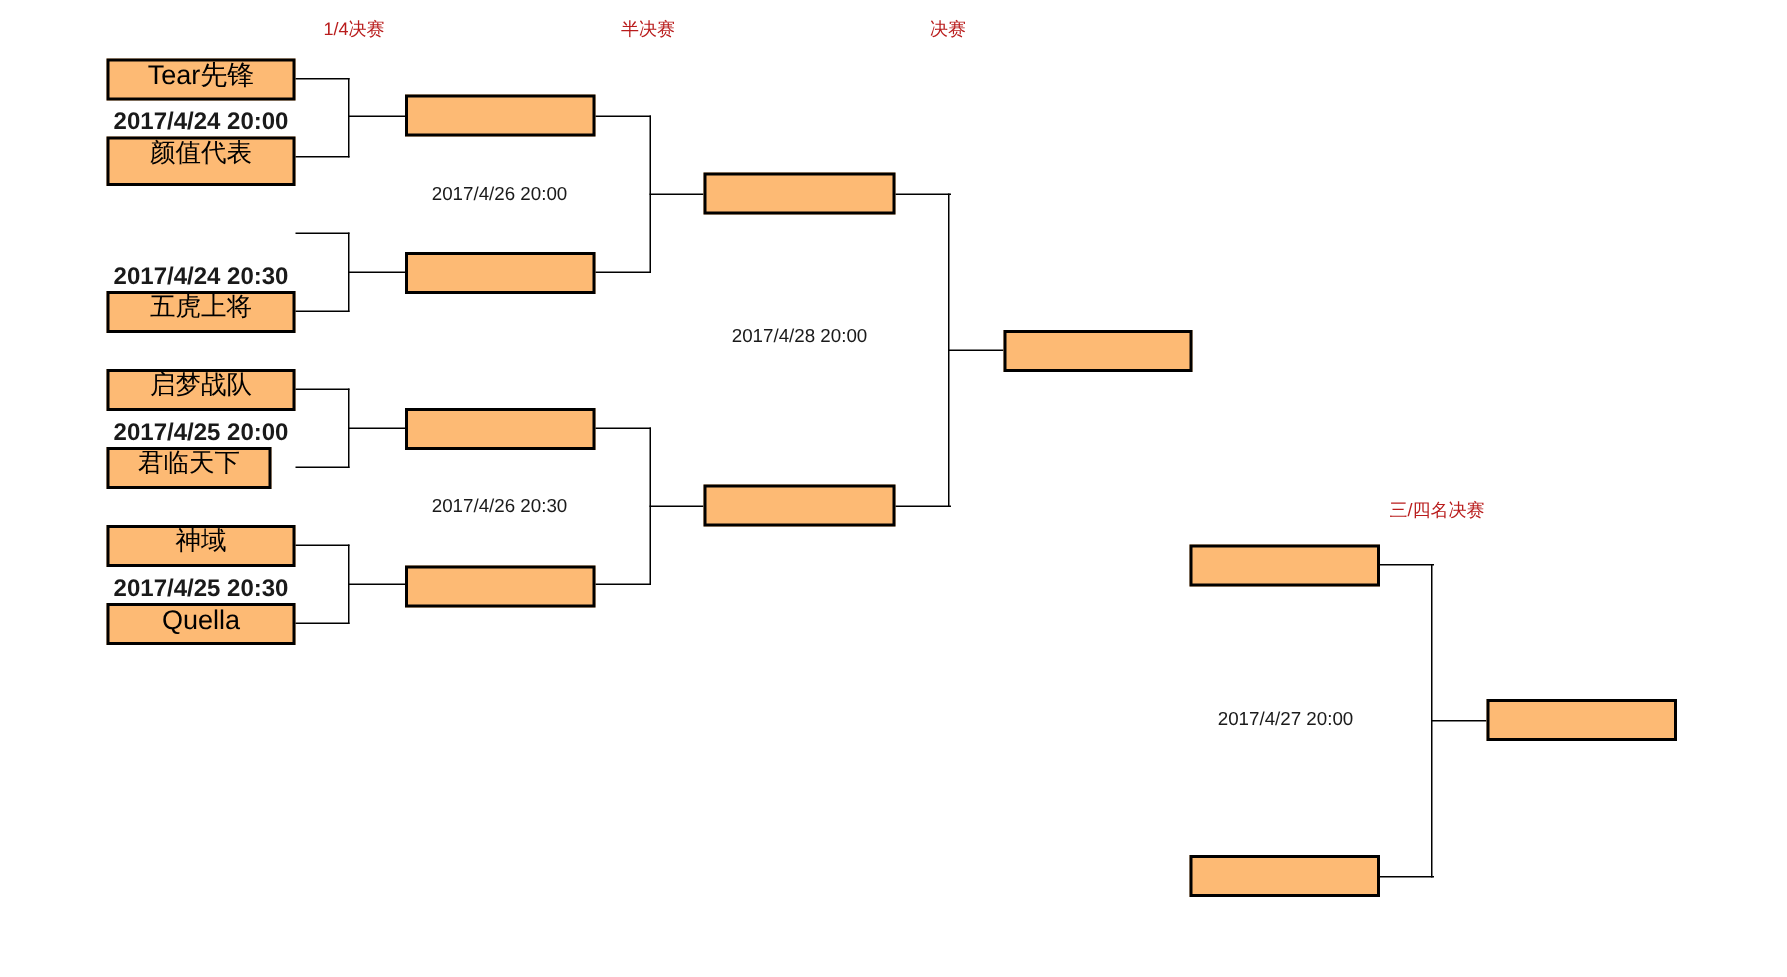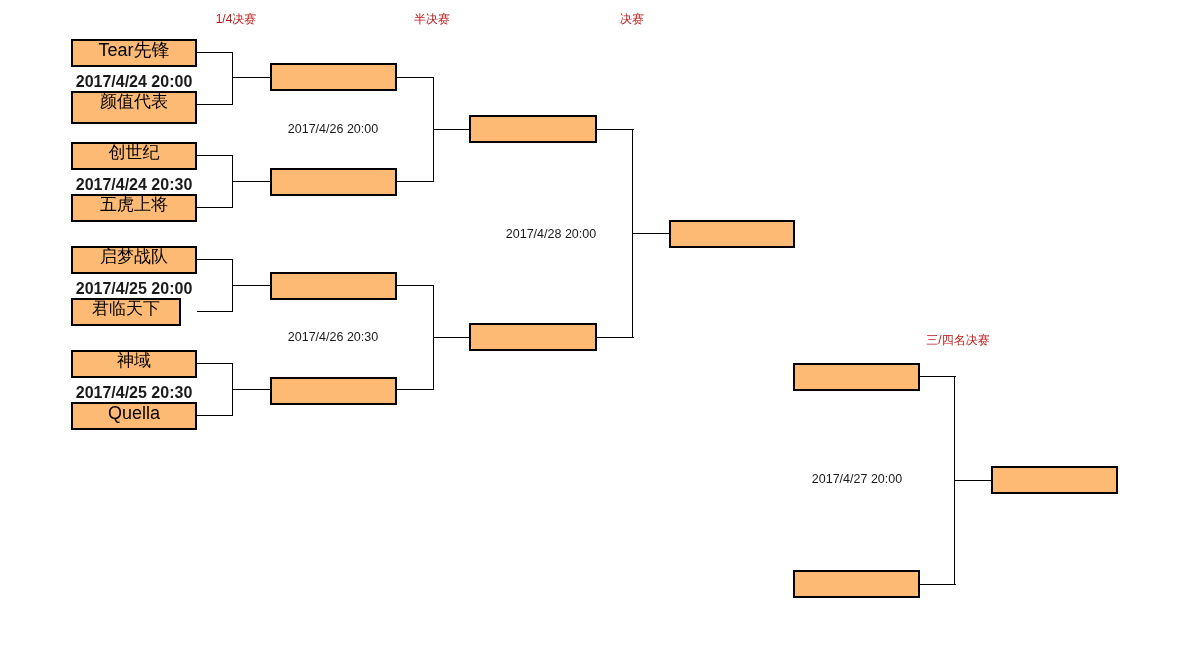--- a/index.html
+++ b/index.html
@@ -75,23 +75,20 @@
   <div class="round-label" style="left:632px; top:11px;">决赛</div>
   <div class="round-label" style="left:958px; top:332px;">三/四名决赛</div>
 
   <div class="slot" style="left:71px; top:39px; width:126px; height:28px;">
     <span class="slot-label latin">Tear先锋</span>
   </div>
   <div class="slot" style="left:71px; top:91px; width:126px; height:33px;">
     <span class="slot-label">颜值代表</span>
   </div>
 
-  <div class="slot" style="left:71px; top:142px; width:126px; height:28px;">
-    <span class="slot-label">创世纪</span>
-  </div>
   <div class="slot" style="left:71px; top:194px; width:126px; height:28px;">
     <span class="slot-label">五虎上将</span>
   </div>
 
   <div class="slot" style="left:71px; top:246px; width:126px; height:28px;">
     <span class="slot-label">启梦战队</span>
   </div>
   <div class="slot" style="left:71px; top:298px; width:110px; height:28px;">
     <span class="slot-label">君临天下</span>
   </div>
@@ -154,21 +151,21 @@
   <div class="conn conn-v" style="left:433px; top:285px; height:105px;"></div>
   <div class="conn conn-h" style="left:433px; top:337px; width:36px;"></div>
 
   <div class="slot" style="left:469px; top:115px; width:128px; height:28px;">
     <span class="slot-label"></span>
   </div>
   <div class="slot" style="left:469px; top:323px; width:128px; height:28px;">
     <span class="slot-label"></span>
   </div>
 
-  <div class="match-date plain" style="left:533px; top:227px;margin-left:18px;">2017/4/28 20:00</div>
+  <div class="match-date plain" style="left:533px; top:217px;">2017/4/28 20:00</div>
 
   <div class="conn conn-h" style="left:597px; top:129px; width:37px;"></div>
   <div class="conn conn-h" style="left:597px; top:337px; width:37px;"></div>
   <div class="conn conn-v" style="left:632px; top:129px; height:209px;"></div>
   <div class="conn conn-h" style="left:632px; top:233px; width:37px;"></div>
 
   <div class="slot" style="left:669px; top:220px; width:126px; height:28px;">
     <span class="slot-label"></span>
   </div>
 

